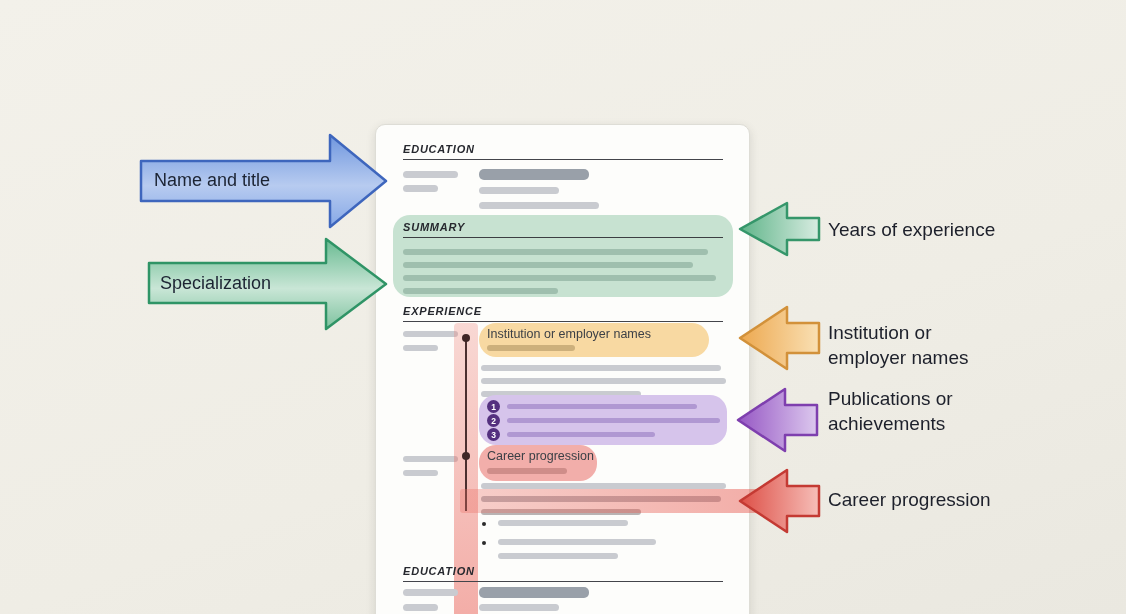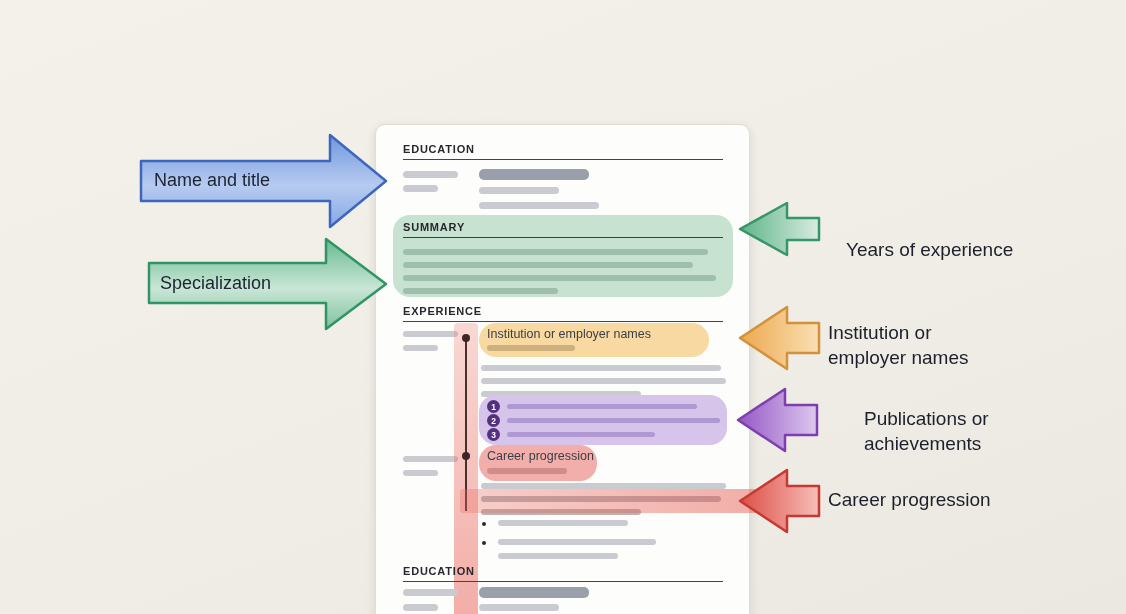--- a/index.html
+++ b/index.html
@@ -20,21 +20,21 @@
 
   
   #cv-card {
     position:absolute; left:375px; top:124px; width:375px; height:505px;
     background:#fdfdfb; border:1px solid #deddd6; border-radius:10px;
     box-shadow:0 3px 10px rgba(60,60,50,0.14);
   }
   .sec-head {
     position:absolute; left:27px; width:320px;
     font-size:11px; font-weight:bold; letter-spacing:0.8px; color:#26282e;
-    border-bottom:1.5px solid #43444a; padding-bottom:4px;
+    border-bottom:1.5px solid #43444a; padding-bottom:4px;font-style:italic;
   }
   .bar { position:absolute; height:7px; border-radius:4px; background:#c9cbd0; }
   .bar.thin { height:6px; }
   .bar.dark { height:11px; background:#99a0a9; border-radius:5px; }
   .bar.green { background:#9fbfae; height:6px; }
   .bar.orange-sub { background:#cdb07c; height:6px; }
   .bar.purple-sub { background:#b098d2; height:5px; }
   .bar.pink-sub { background:#cf8d89; height:6px; }
 
   .hl-box { position:absolute; border-radius:17px; }
@@ -188,21 +188,21 @@
     <svg width="85" height="58" viewBox="0 0 85 58">
       <defs>
           <linearGradient id="gGreenL" x1="0" y1="0" x2="1" y2="0">
         <stop offset="0" stop-color="#5fb489"></stop>
             <stop offset="1" stop-color="#d8ece1"></stop>
       </linearGradient>
         </defs>
       <polygon points="3,29 50,3 50,18 82,18 82,40 50,40 50,55" fill="url(#gGreenL)" stroke="#35966a" stroke-width="2.5" stroke-linejoin="round"></polygon>
     </svg>
   </div>
-  <div class="side-label" style="left:846px; top:217px;margin-top:20px;">Years of experience</div>
+  <div class="side-label" style="left:828px; top:217px;">Years of experience</div>
 
   <div class="arrow-wrap" style="left:737px; top:303px; width:85px; height:70px;">
     <svg width="85" height="70" viewBox="0 0 85 70">
       <defs>
           <linearGradient id="gOrange" x1="0" y1="0" x2="1" y2="0">
         <stop offset="0" stop-color="#eda84f"></stop>
             <stop offset="1" stop-color="#f9e0b4"></stop>
       </linearGradient>
         </defs>
       <polygon points="3,35 50,4 50,20 82,20 82,50 50,50 50,66" fill="url(#gOrange)" stroke="#d2913a" stroke-width="2.5" stroke-linejoin="round"></polygon>
@@ -214,21 +214,21 @@
     <svg width="85" height="70" viewBox="0 0 85 70">
       <defs>
           <linearGradient id="gPurple" x1="0" y1="0" x2="1" y2="0">
         <stop offset="0" stop-color="#9657c4"></stop>
             <stop offset="1" stop-color="#dcc8ee"></stop>
       </linearGradient>
         </defs>
       <polygon points="3,35 50,4 50,20 82,20 82,50 50,50 50,66" fill="url(#gPurple)" stroke="#7e3fae" stroke-width="2.5" stroke-linejoin="round"></polygon>
     </svg>
   </div>
-  <div class="side-label" style="left:828px; top:406px; width:180px;margin-left:36px;">Publications or achievements</div>
+  <div class="side-label" style="left:828px; top:386px; width:180px;">Publications or achievements</div>
 
   <div class="arrow-wrap" style="left:737px; top:466px; width:85px; height:70px;">
     <svg width="85" height="70" viewBox="0 0 85 70">
       <defs>
           <linearGradient id="gRed" x1="0" y1="0" x2="1" y2="0">
         <stop offset="0" stop-color="#dd4f46"></stop>
             <stop offset="1" stop-color="#f6beb8"></stop>
       </linearGradient>
         </defs>
       <polygon points="3,35 50,4 50,20 82,20 82,50 50,50 50,66" fill="url(#gRed)" stroke="#c43a33" stroke-width="2.5" stroke-linejoin="round"></polygon>

